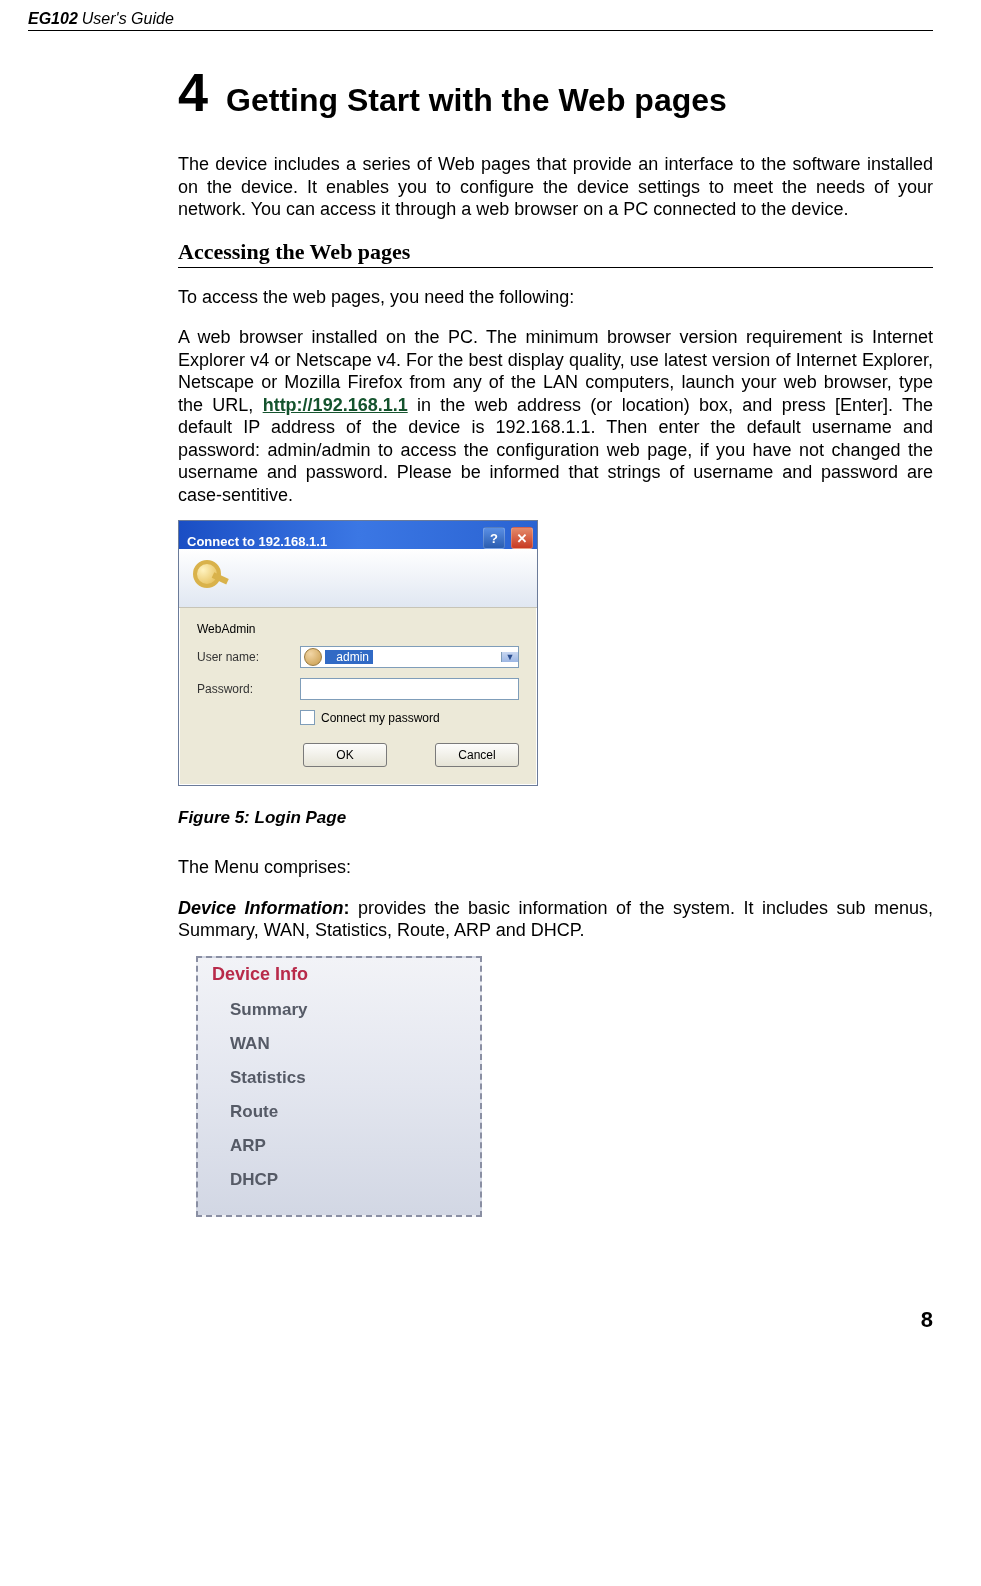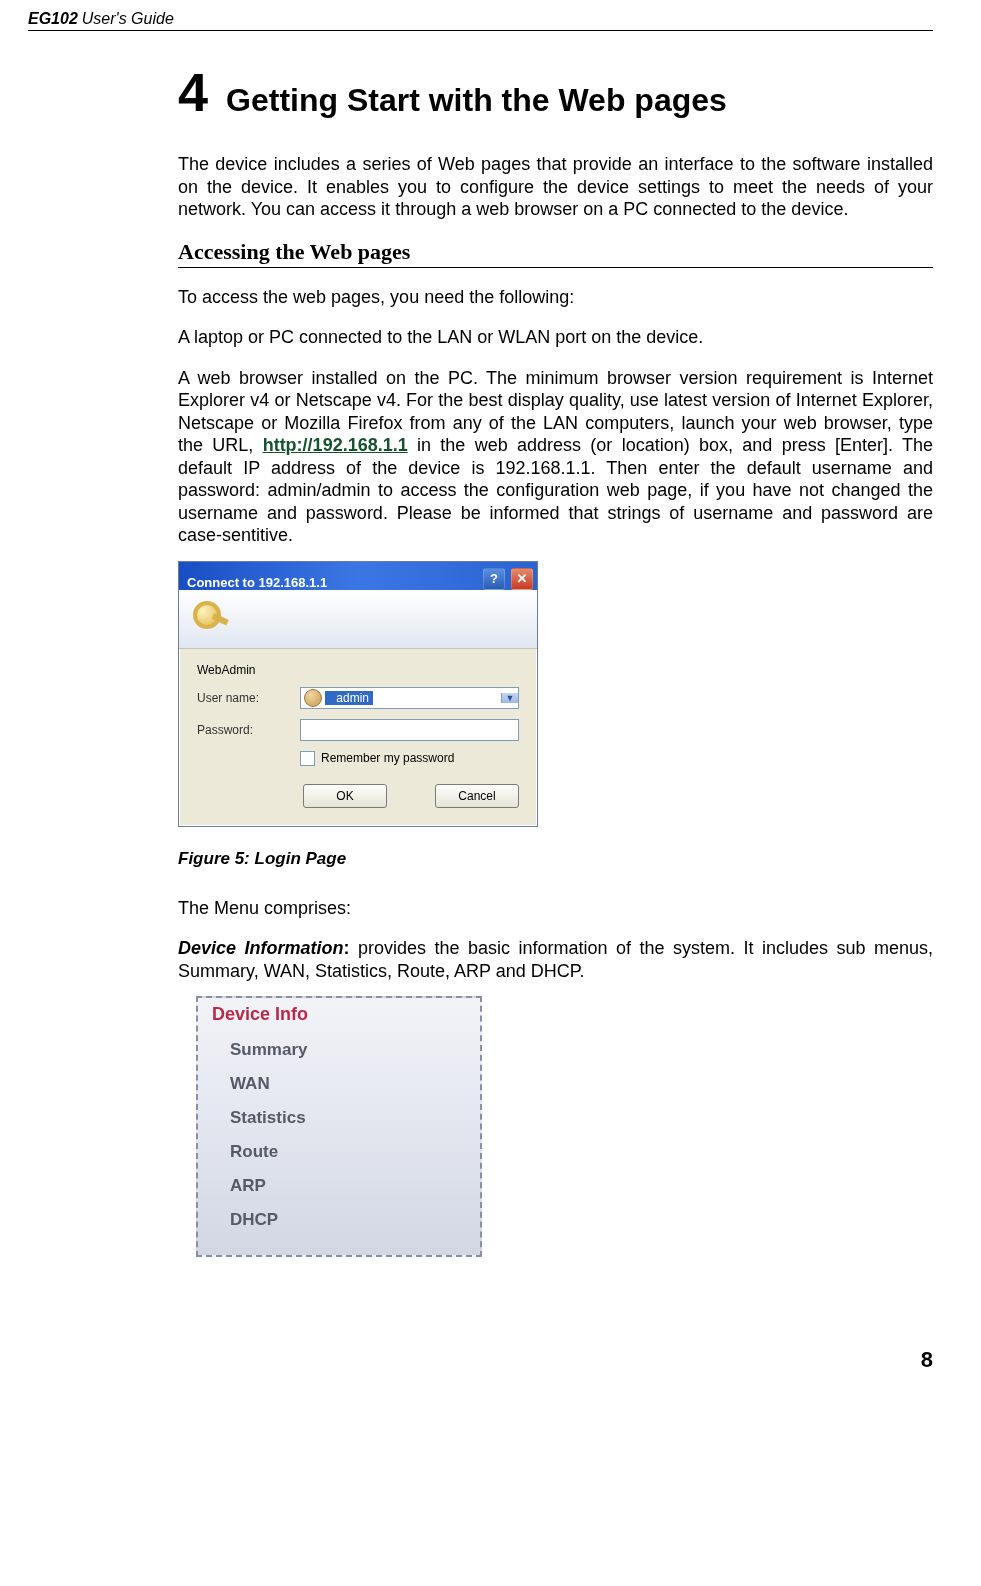--- a/index.html
+++ b/index.html
@@ -216,21 +216,20 @@
     <div class="chapter-title">
       <span class="chapter-num">4</span>
       <span class="chapter-text">Getting Start with the Web pages</span>
     </div>
 
     <p class="para">The device includes a series of Web pages that provide an interface to the software installed on the device. It enables you to configure the device settings to meet the needs of your network. You can access it through a web browser on a PC connected to the device.</p>
 
     <div class="section-heading">Accessing the Web pages</div>
 
     <p class="para">To access the web pages, you need the following:</p>
-    <p class="para">A laptop or PC connected to the LAN or WLAN port on the device.</p>
     <p class="para">
       <span>A web browser installed on the PC. The minimum browser version requirement is Internet Explorer v4 or Netscape v4. For the best display quality, use latest version of Internet Explorer, Netscape or Mozilla Firefox  from any of the LAN computers, launch your web browser, type the URL, </span><a class="url-link">http://192.168.1.1</a><span> in the web address (or location) box, and press [Enter]. The default IP address of the device is 192.168.1.1. Then enter the default username and password: admin/admin to access the configuration web page, if you have not changed the username and password. Please be informed that strings of username and password are case-sentitive.</span>
     </p>
 
     <div class="login-dialog">
       <div class="dlg-title">
         <span class="title-text">Connect to 192.168.1.1</span>
         <div class="dlg-btn dlg-help">?</div>
         <div class="dlg-btn dlg-close">✕</div>
       </div>
@@ -254,21 +253,21 @@
           </div>
         </div>
         <div class="dlg-row">
           <span class="dlg-label">Password:</span>
           <div class="dlg-input-wrap">
             <input class="dlg-input" type="password" style="">
           </div>
         </div>
         <div class="dlg-check">
           <div class="chk"></div>
-          <span>Remember my password</span>
+          <span>Connect my password</span>
         </div>
         <div class="dlg-buttons">
           <div class="win-btn">OK</div>
           <div class="win-btn">Cancel</div>
         </div>
       </div>
     </div>
 
     <div class="figure-caption">Figure 5: Login Page</div>
 

